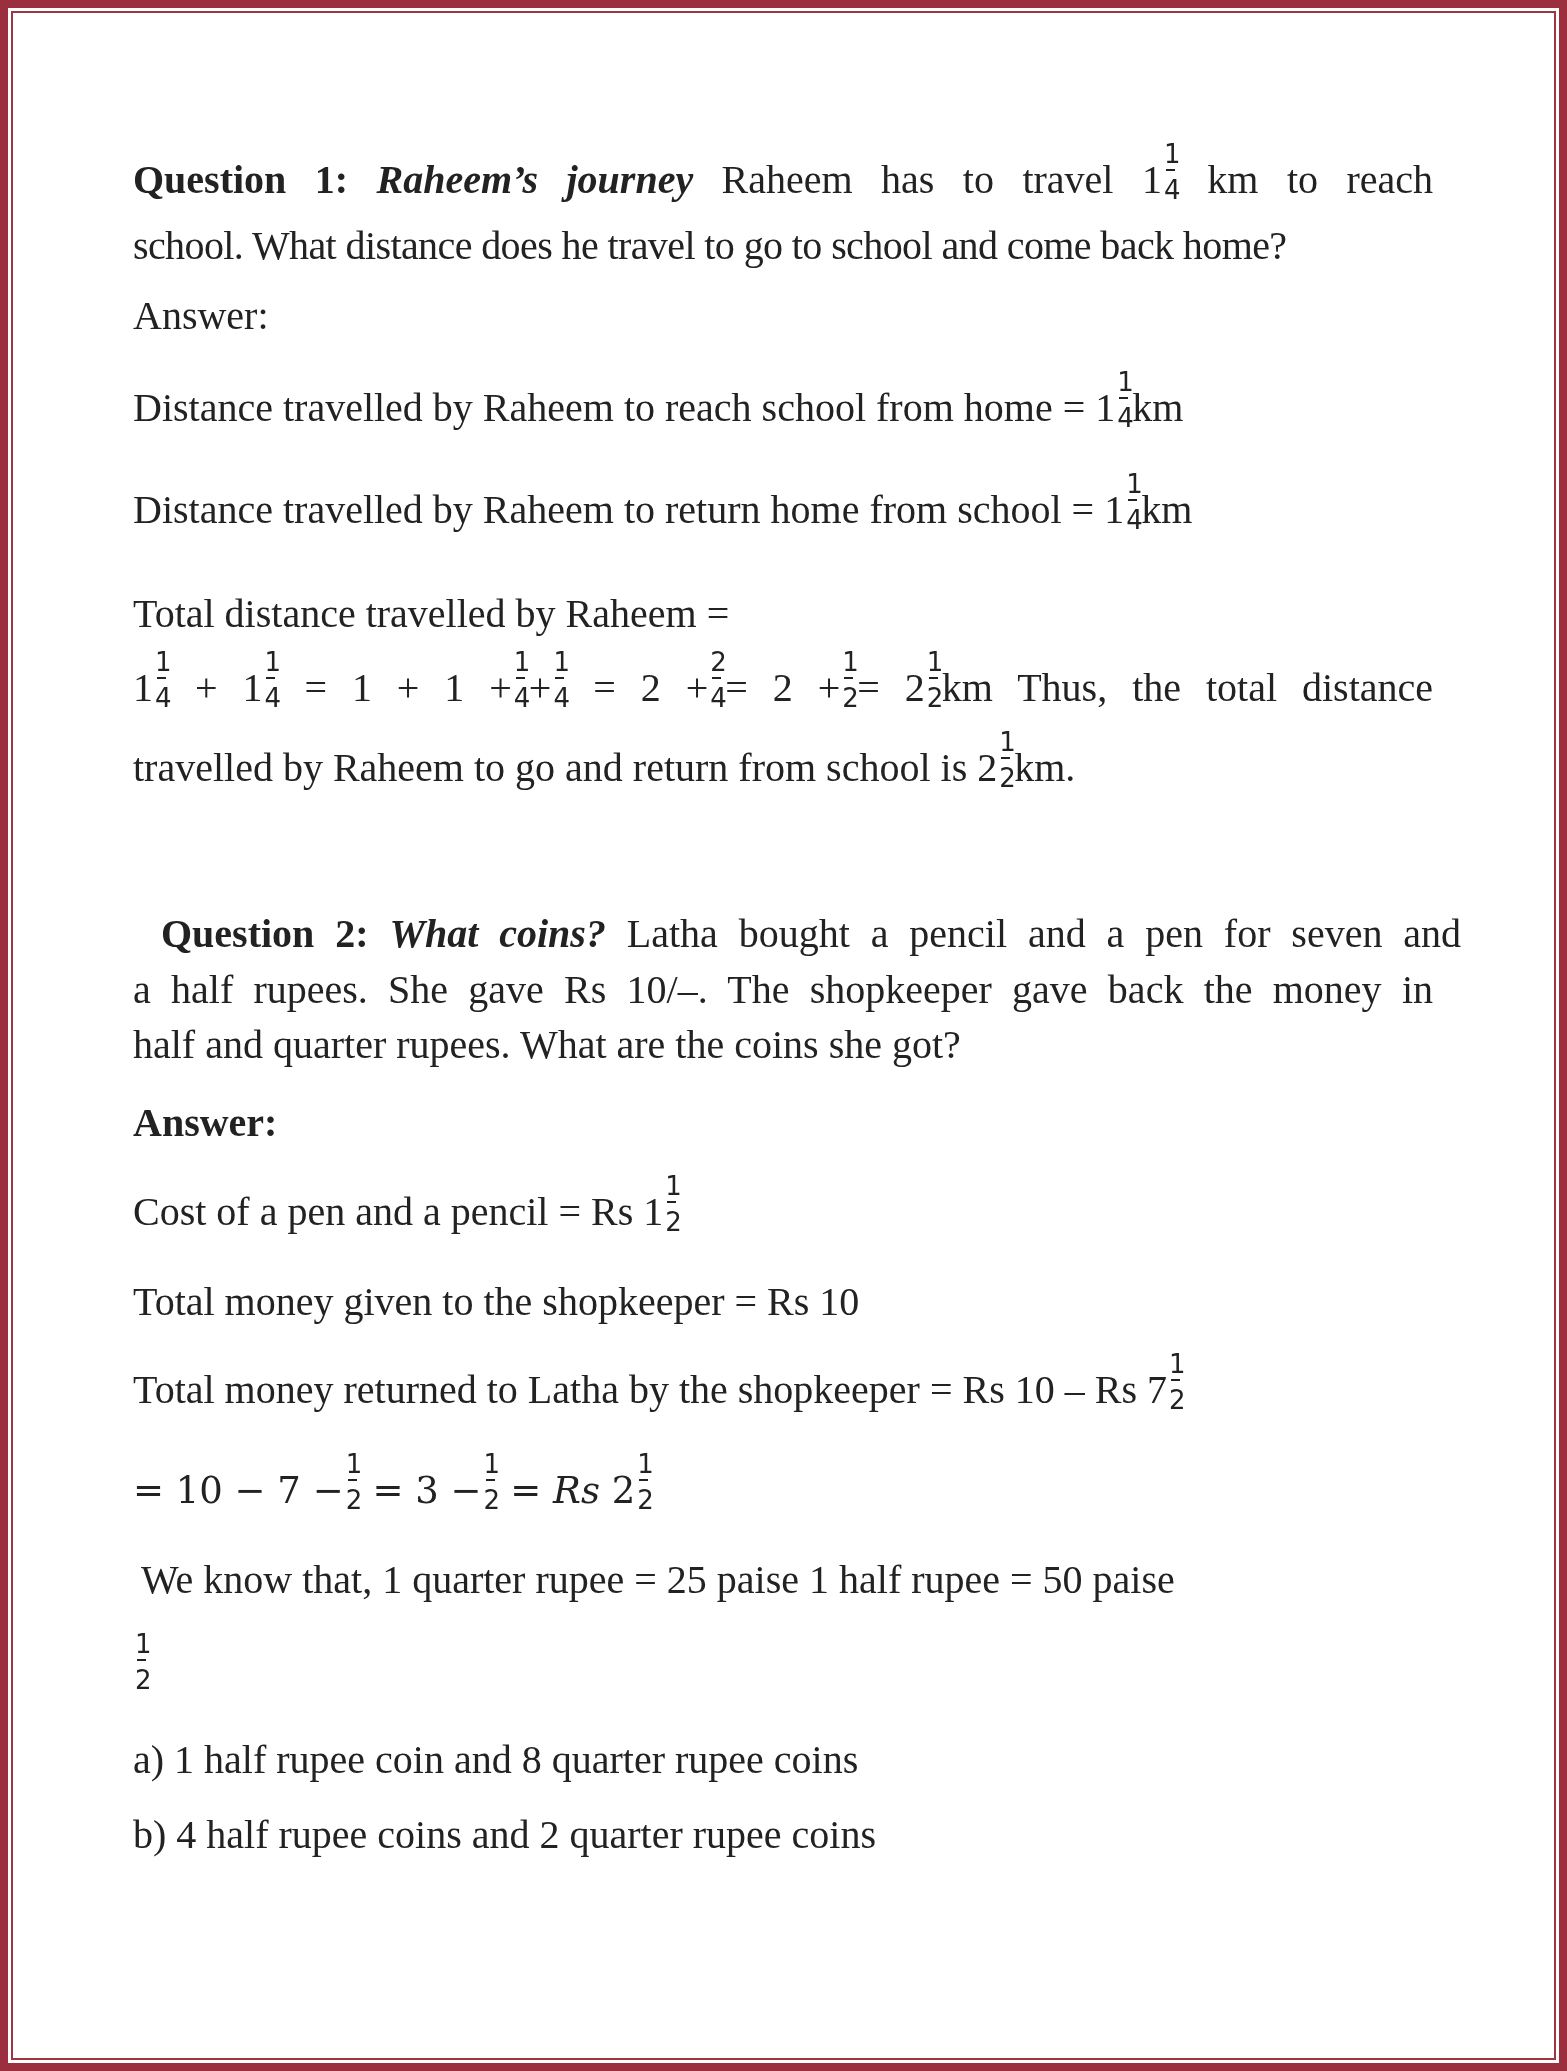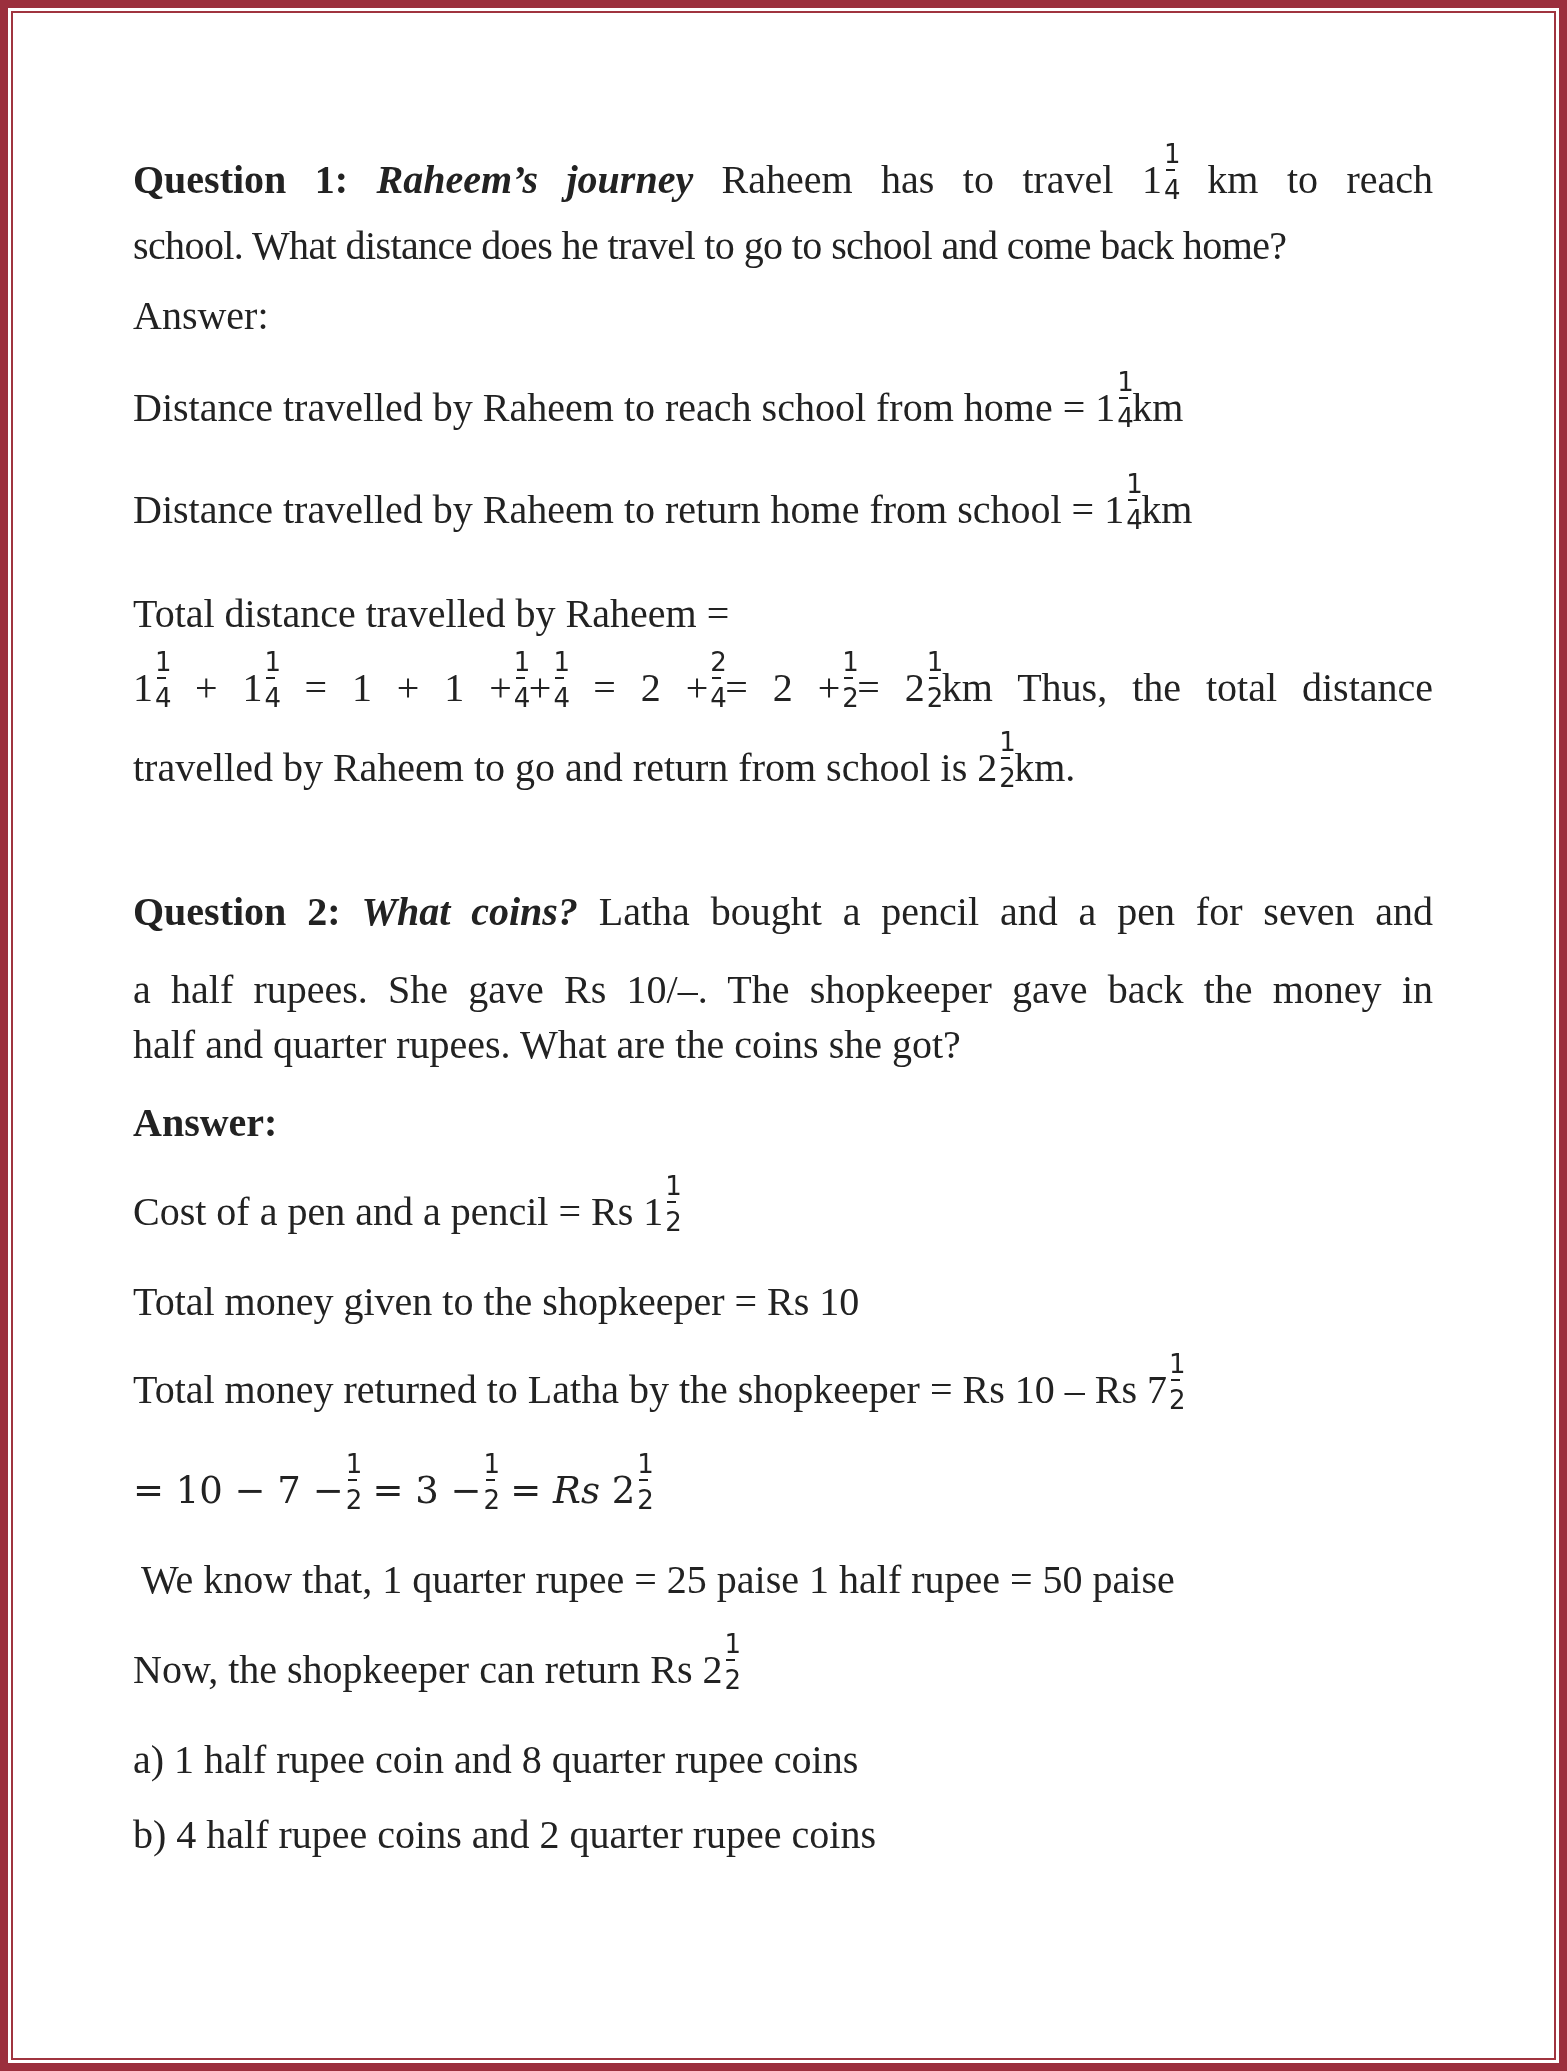--- a/index.html
+++ b/index.html
@@ -115,21 +115,21 @@
   <div class="line justify" style="top:668px;">
     <span>1</span><span class="frac"><span class="num">1</span><span class="bar"></span><span class="den">4</span></span>
     <span>+ 1</span><span class="frac"><span class="num">1</span><span class="bar"></span><span class="den">4</span></span>
     <span>= 1 + 1 +</span><span class="frac"><span class="num">1</span><span class="bar"></span><span class="den">4</span></span><span>+</span><span class="frac"><span class="num">1</span><span class="bar"></span><span class="den">4</span></span>
     <span>= 2 +</span><span class="frac"><span class="num">2</span><span class="bar"></span><span class="den">4</span></span><span>= 2 +</span><span class="frac"><span class="num">1</span><span class="bar"></span><span class="den">2</span></span><span>= 2</span><span class="frac"><span class="num">1</span><span class="bar"></span><span class="den">2</span></span><span>km Thus, the total distance</span>
   </div>
   <div class="line" style="top:748px;">
     <span>travelled by Raheem to go and return from school is 2</span><span class="frac"><span class="num">1</span><span class="bar"></span><span class="den">2</span></span><span>km.</span>
   </div>
 
-  <div class="line justify" style="top:892px;">
+  <div class="line justify" style="top:914px;margin-left:28px;">
     <span class="bold">Question 2:</span>
     <span class="bolditalic">What coins?</span>
     <span>Latha bought a pencil and a pen for seven and</span>
   </div>
   <div class="line justify" style="top:970px;">a half rupees. She gave Rs 10/–. The shopkeeper gave back the money in</div>
   <div class="line" style="top:1025px;">half and quarter rupees. What are the coins she got?</div>
   <div class="line bold" style="top:1103px;">Answer:</div>
 
   <div class="line" style="top:1192px;">
     <span>Cost of a pen and a pencil = Rs 1</span><span class="frac"><span class="num">1</span><span class="bar"></span><span class="den">2</span></span>
@@ -142,17 +142,17 @@
   <div class="line math" style="top:1472px;">
     <span>= 10 − 7 −</span><span class="frac"><span class="num">1</span><span class="bar"></span><span class="den">2</span></span>
     <span>= 3 −</span><span class="frac"><span class="num">1</span><span class="bar"></span><span class="den">2</span></span>
     <span>=</span>
     <span class="math-it">Rs</span>
     <span>2</span><span class="frac"><span class="num">1</span><span class="bar"></span><span class="den">2</span></span>
   </div>
 
   <div class="line" style="top:1560px; left:8px;">We know that, 1 quarter rupee = 25 paise 1 half rupee = 50 paise</div>
   <div class="line" style="top:1650px;">
-    <span>Now, the shopkeeper can return Rs 2</span><span class="frac"><span class="num">1</span><span class="bar"></span><span class="den">2</span></span>
+    <span class="frac"><span class="num">1</span><span class="bar"></span><span class="den">2</span></span>
   </div>
   <div class="line" style="top:1740px;">a) 1 half rupee coin and 8 quarter rupee coins</div>
   <div class="line" style="top:1815px;">b) 4 half rupee coins and 2 quarter rupee coins</div>
 </div>
 
 </body></html>

